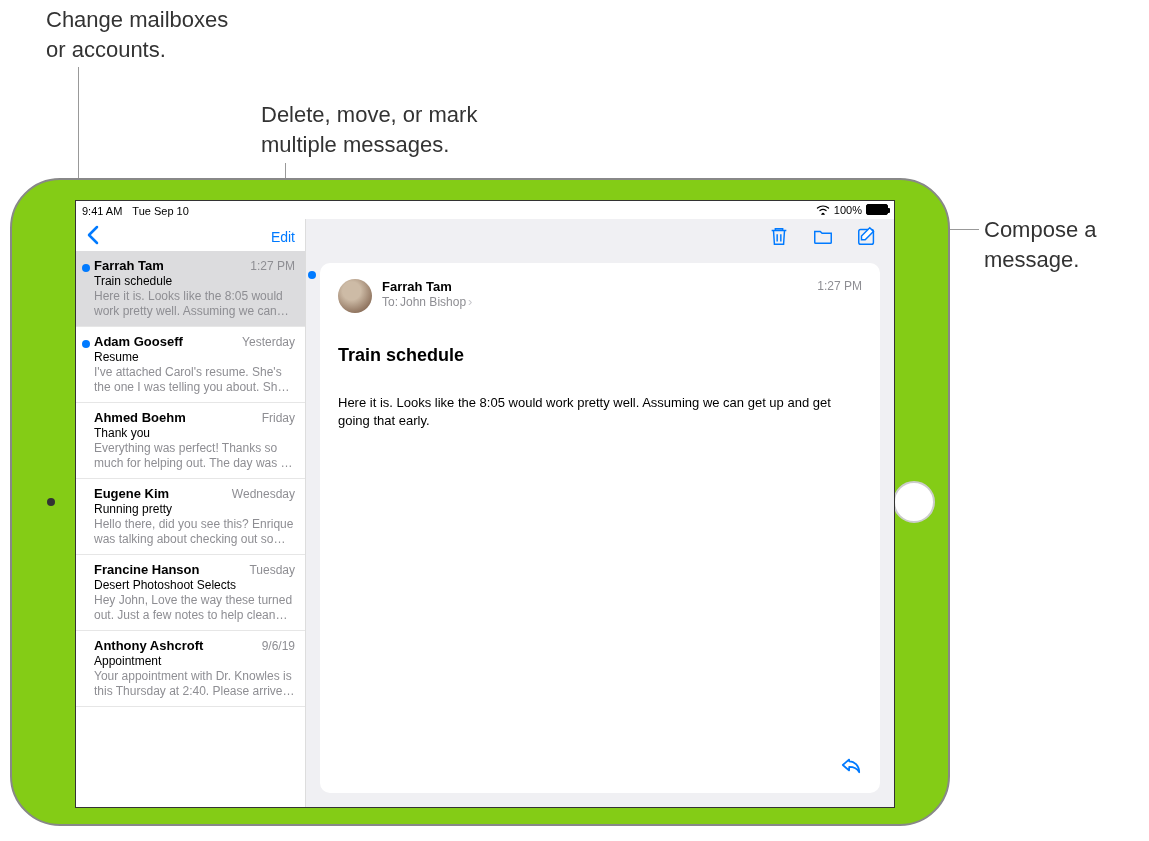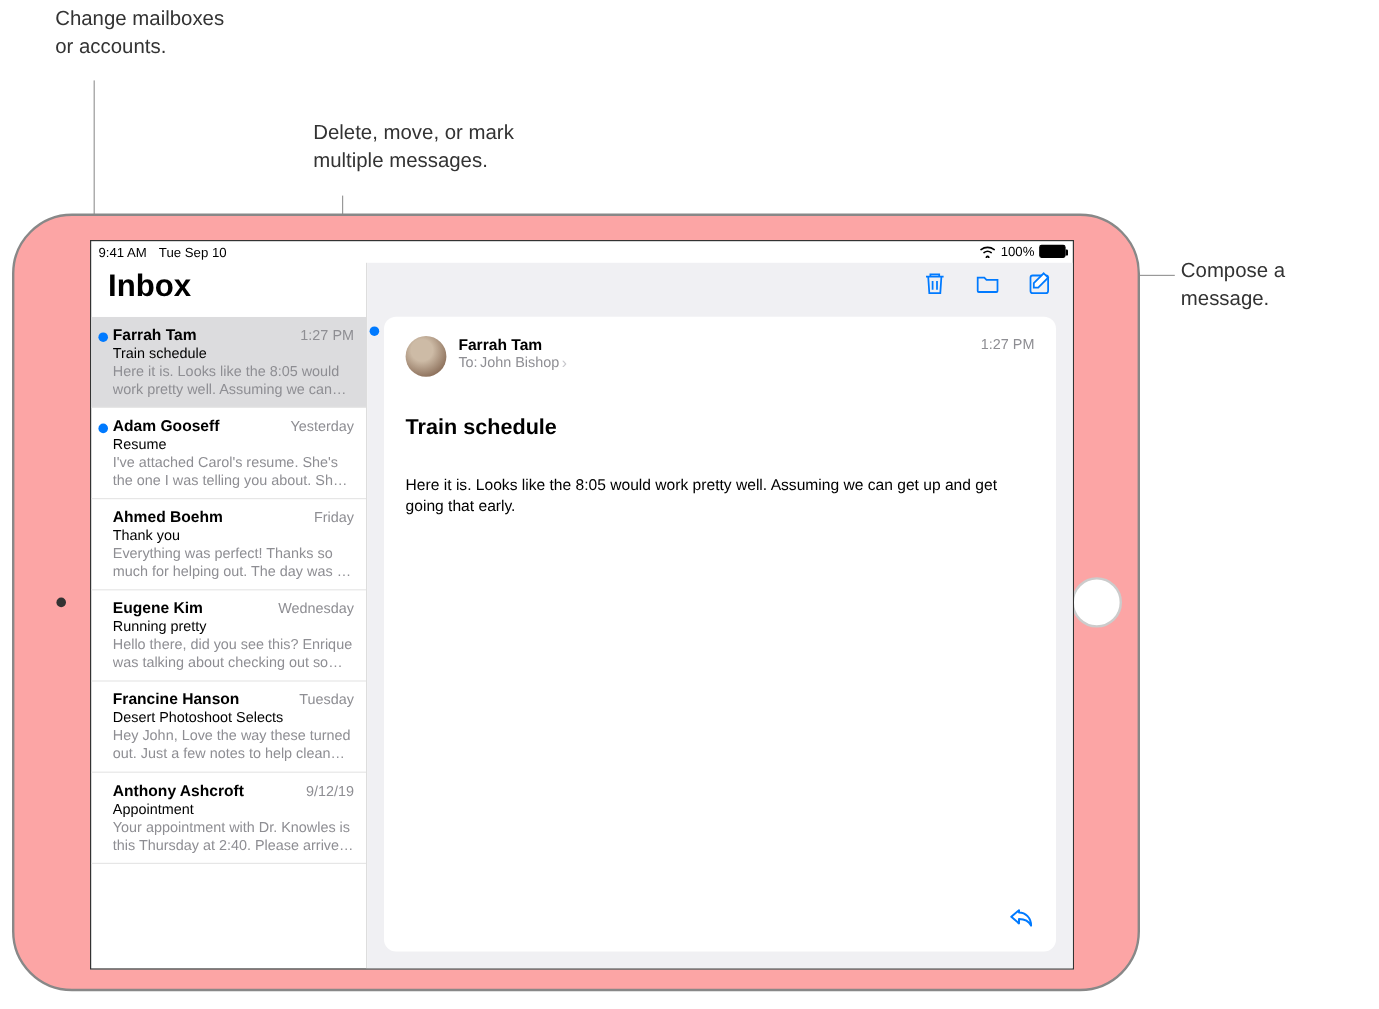--- a/index.html
+++ b/index.html
@@ -6,38 +6,38 @@
     body {
       font-family: -apple-system, BlinkMacSystemFont, "Helvetica Neue", Arial, sans-serif;
       background: #fff;
       width: 1149px;
       height: 841px;
       position: relative;
     }
     
     .callout {
       position: absolute;
-      font-size: 17px;
+      font-size: 22px;
       line-height: 1.35;
       color: #333;
     }
     .callout-line {
       position: absolute;
       background: #999;
     }
     
     .ipad-frame {
       position: absolute;
       left: 10px;
       top: 178px;
       width: 940px;
       height: 648px;
       border: 2px solid #888;
       border-radius: 50px;
-      background: #fca5a5;
+      background: #84cc16;
     }
     
     .camera {
       position: absolute;
       left: 35px;
       top: 50%;
       transform: translateY(-50%);
       width: 8px;
       height: 8px;
       background: #333;
@@ -235,21 +235,21 @@
     }
     .avatar {
       width: 34px;
       height: 34px;
       border-radius: 50%;
       background: radial-gradient(circle at 40% 35%,  #cdbba6 30%, #876a55 80%);
       flex-shrink: 0;
     }
     .detail-meta { flex: 1; }
     .detail-from { font-size: 13px; font-weight: 600; }
-    .detail-to-row { font-size: 12px; color: #8e8e93; display: flex; align-items: flex-start; gap: 2px; }
+    .detail-to-row { font-size: 12px; color: #8e8e93; display: flex; align-items: center; gap: 2px; }
     .detail-to-label { color: #8e8e93; }
     .detail-to-name { color: #8e8e93; }
     .detail-time {
       position: absolute;
       right: 18px;
       top: 16px;
       font-size: 12px;
       color: #8e8e93;
     }
     
@@ -306,22 +306,29 @@
             </svg>
         </span>
         <span>100%</span>
         <span class="battery"></span>
       </div>
     </div>
 
     <div class="app-content">
       <div class="sidebar">
 
-
-        <div class="inbox-title">Inbox</div>
+        <div class="sidebar-header">
+          <span class="back-chevron">
+            <svg width="14" height="20" viewBox="0 0 14 20">
+                <path d="M11 2 L3 10 L11 18" stroke="#007aff" stroke-width="2.5" fill="none" stroke-linecap="round" stroke-linejoin="round"></path>
+              </svg>
+          </span>
+          <span class="edit-link">Edit</span>
+        </div>
+
 
         <div class="message-list" id="msg-list">
             <div class="msg-item selected">
               <div class="unread-dot"></div>
               <div class="msg-row1">
                 <span class="msg-sender">Farrah Tam</span>
                 <span class="msg-date">1:27 PM</span>
               </div>
               <div class="msg-subject">Train schedule</div>
               <div class="msg-preview">Here it is. Looks like the 8:05 would work pretty well. Assuming we can get…</div>
@@ -355,21 +362,21 @@
               <div class="msg-row1">
                 <span class="msg-sender">Francine Hanson</span>
                 <span class="msg-date">Tuesday</span>
               </div>
               <div class="msg-subject">Desert Photoshoot Selects</div>
               <div class="msg-preview">Hey John, Love the way these turned out. Just a few notes to help clean this…</div>
             </div>
             <div class="msg-item">
               <div class="msg-row1">
                 <span class="msg-sender">Anthony Ashcroft</span>
-                <span class="msg-date">9/12/19</span>
+                <span class="msg-date">9/6/19</span>
               </div>
               <div class="msg-subject">Appointment</div>
               <div class="msg-preview">Your appointment with Dr. Knowles is this Thursday at 2:40. Please arrive by…</div>
             </div>
           </div>
 
 
       </div>
 
       <div class="detail-pane">

